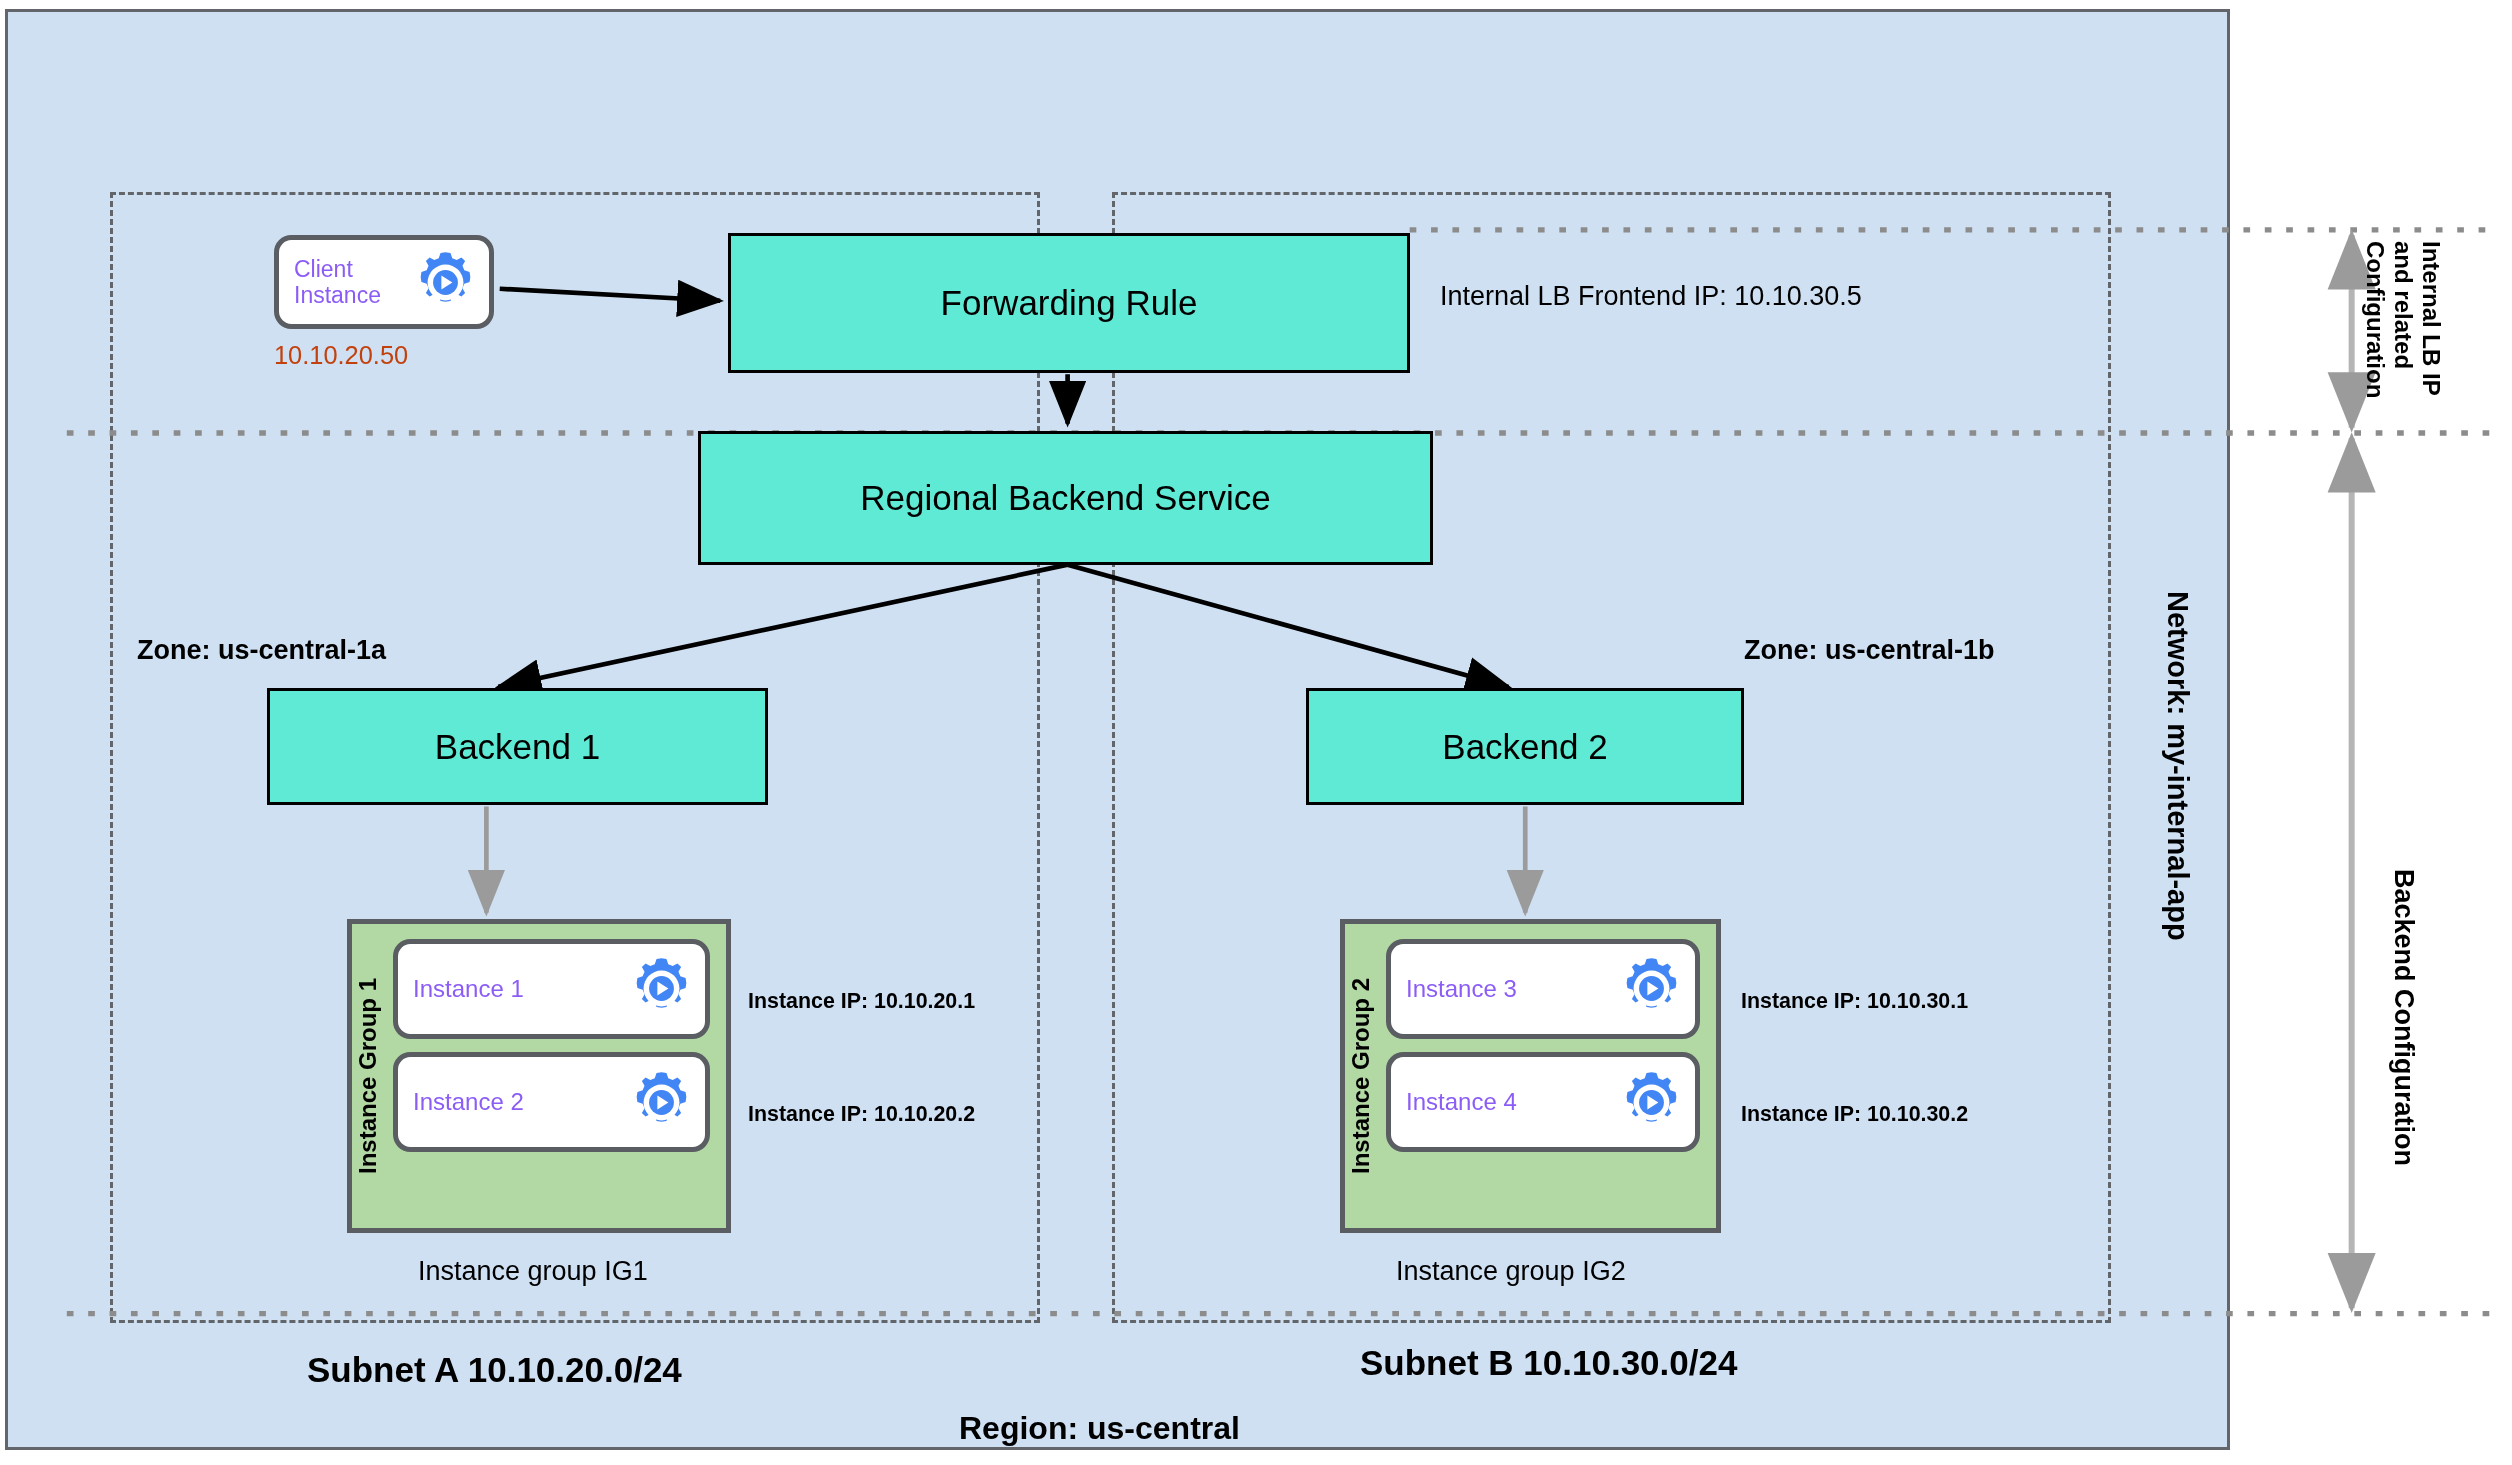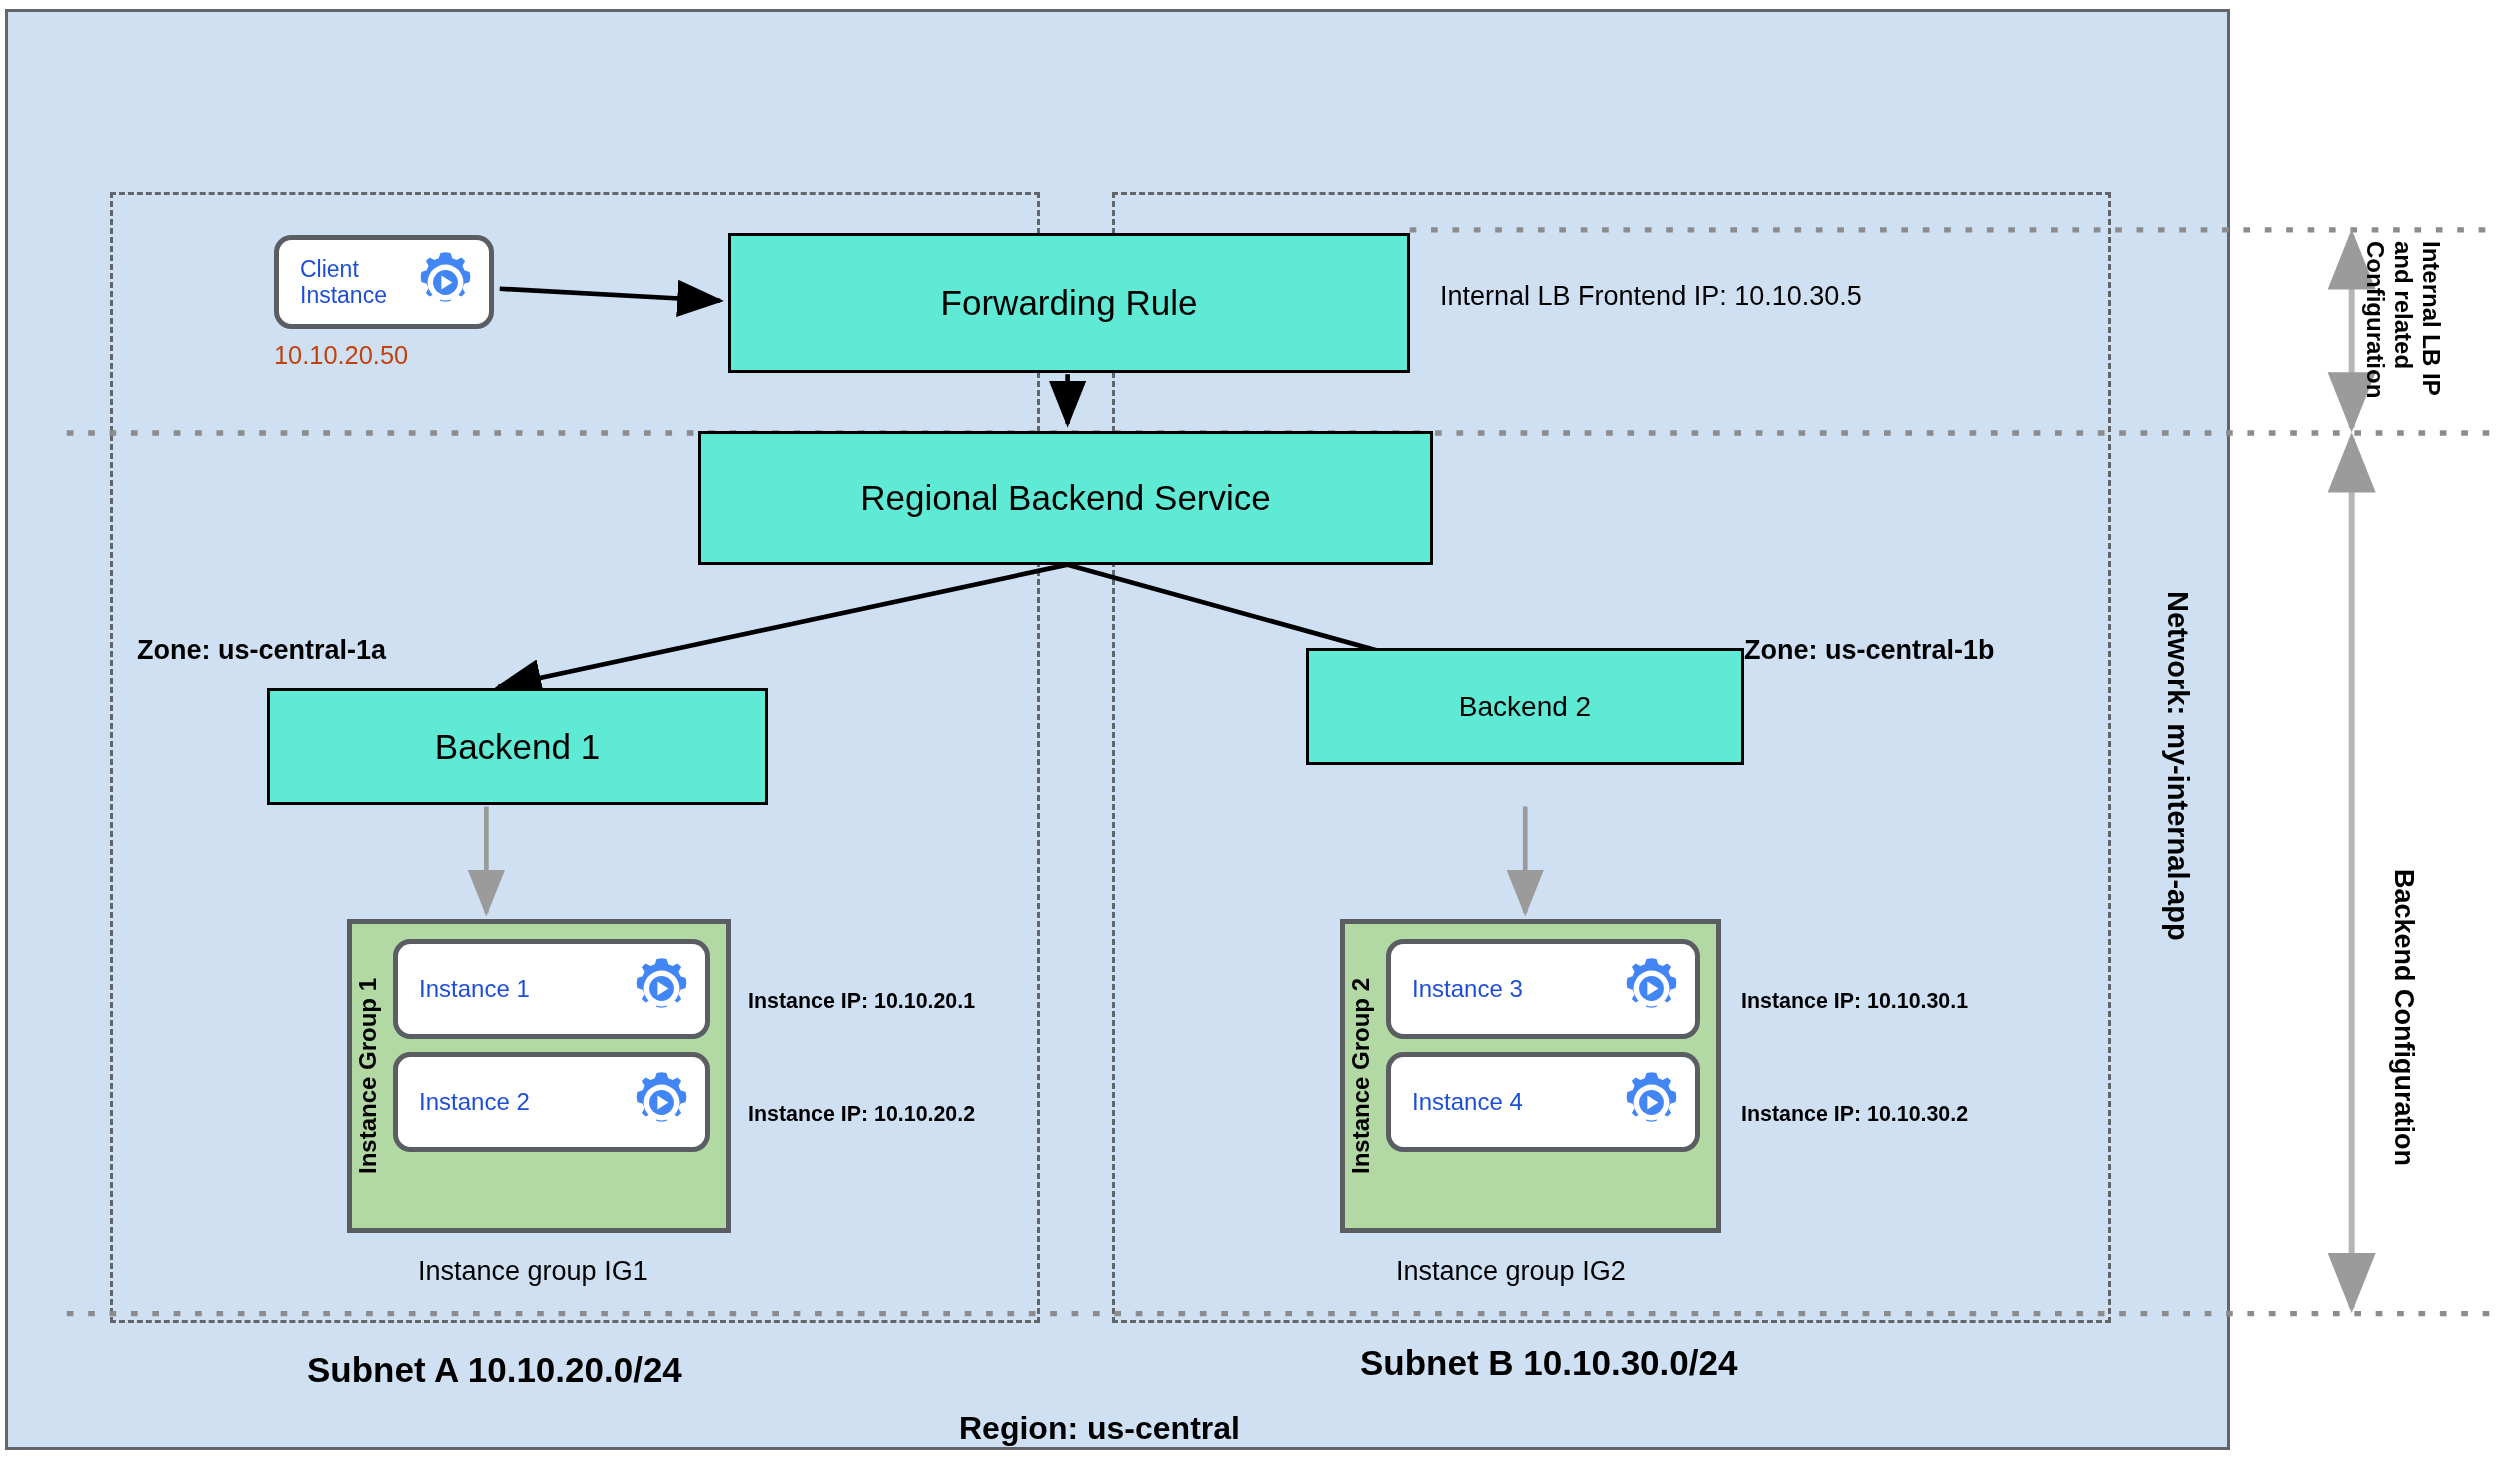--- a/index.html
+++ b/index.html
@@ -21,29 +21,29 @@
 
   
   .proc-box{
     position:absolute;background:#5eead4;border:3.3px solid #000000;box-sizing:border-box;
     display:flex;align-items:center;justify-content:center;
     font-size:35px;color:#000;white-space:nowrap;
   }
   #forwarding-rule{left:728px;top:233px;width:682px;height:140px;}
   #regional-backend-service{left:698px;top:431px;width:735px;height:134px;}
   #backend-1{left:267px;top:688px;width:501px;height:117px;font-size:35px;}
-  #backend-2{left:1306px;top:648px;width:438px;height:117px;font-size:28px;}
+  #backend-2{left:1306px;top:688px;width:438px;height:117px;font-size:35px;}
 
   
   .node{
     position:absolute;background:#ffffff;border:5.3px solid #5a5e63;border-radius:17.4px;
     box-sizing:border-box;display:flex;align-items:center;
   }
   .node .node-label{
-    font-size:24px;color:#1d4ed8;line-height:1.15;padding-left:21px;flex:1;white-space:pre-line;
+    font-size:24px;color:#8b5cf6;line-height:1.15;padding-left:15px;flex:1;white-space:pre-line;
   }
   .node .gear-wrap{width:69px;height:69px;margin-right:9.4px;flex:none;}
 
   #client-instance{left:274px;top:235px;width:220px;height:94px;}
   #client-instance .node-label{font-size:23px;}
   #client-ip{
     position:absolute;left:274px;top:341px;font-size:25.4px;color:#c2410c;white-space:nowrap;
   }
 
   

